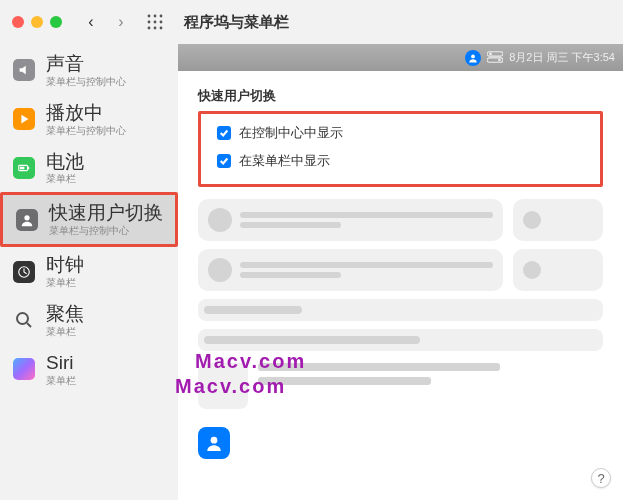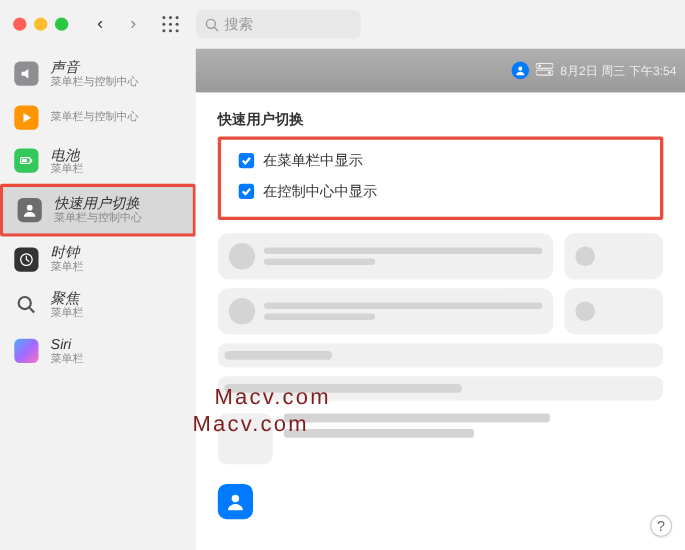--- a/index.html
+++ b/index.html
@@ -15,26 +15,26 @@
 .grid-icon svg { width: 16px; height: 16px; }
 .title { font-weight: 600; font-size: 15px; margin-left: 6px; flex: 1; }
 .search { display: flex; align-items: center; background: #e8e8e8; border-radius: 6px; padding: 3px 8px; width: 150px; height: 26px; color: #999; gap: 5px; }
 .search svg { width: 13px; height: 13px; }
 .content { flex: 1; display: flex; overflow: hidden; }
 .sidebar { width: 178px; background: #f2f2f2; overflow-y: auto; padding-top: 2px; }
 .side-item { display: flex; align-items: center; padding: 7px 10px 7px 12px; gap: 10px; cursor: pointer; }
 .side-item.selected { background: #d8d8d8; }
 .side-item .icon-wrap { width: 24px; height: 24px; display: flex; align-items: center; justify-content: center; flex-shrink: 0; }
 .side-item .labels { display: flex; flex-direction: column; line-height: 1.2; }
-.side-item .main-label { font-size: 13px; font-style: italic; }
+.side-item .main-label { font-size: 19px; }
 .side-item .sub-label { font-size: 10px; color: #888; }
 .side-header { font-size: 11px; color: #888; padding: 12px 12px 4px 12px; }
 .highlight-box { border: 3px solid #e74c3c; border-radius: 2px; }
 .main { flex: 1; background: #fff; display: flex; flex-direction: column; position: relative; }
-.preview-bar { height: 40px; background: linear-gradient(#b0b0b0,#9a9a9a); display: flex; align-items: center; justify-content: flex-end; padding: 0 8px; gap: 6px; color: #eee; font-size: 11px; }
+.preview-bar { height: 27px; background: linear-gradient(#b0b0b0,#9a9a9a); display: flex; align-items: center; justify-content: flex-end; padding: 0 8px; gap: 6px; color: #eee; font-size: 11px; }
 .preview-bar .user-dot { width: 16px; height: 16px; border-radius: 50%; background: #007aff; display: flex; align-items: center; justify-content: center; }
 .preview-bar .user-dot svg { width: 10px; height: 10px; fill: #fff; }
 .preview-bar .cc-icon svg { width: 16px; height: 12px; }
 .section-title { font-size: 13px; font-weight: 600; padding: 16px 20px 6px 20px; }
 .options { margin: 0 20px; padding: 10px 16px 14px 16px; display: flex; flex-direction: column; gap: 10px; }
 .option { display: flex; align-items: center; gap: 8px; font-size: 13px; }
 .chk { width: 14px; height: 14px; border-radius: 3px; background: #007aff; display: flex; align-items: center; justify-content: center; }
 .chk svg { width: 10px; height: 10px; stroke: #fff; stroke-width: 2.5; fill: none; }
 .mockup { flex: 1; padding: 12px 20px 0 20px; display: flex; flex-direction: column; gap: 8px; position: relative; }
 .mock-row { display: flex; gap: 10px; }
@@ -45,21 +45,21 @@
 .mock-lines { flex: 1; display: flex; flex-direction: column; gap: 4px; }
 .mock-line { height: 6px; border-radius: 3px; background: #d4d4d4; }
 .mock-line.short { width: 40%; }
 .mock-bar { flex: 1; height: 22px; border-radius: 8px; background: #f0f0f0; padding: 6px; display: flex; align-items: center; }
 .mock-bar .fill { height: 8px; border-radius: 4px; background: #d4d4d4; }
 .mock-square-wrap { display: flex; gap: 10px; margin-top: 4px; }
 .mock-square { width: 50px; height: 46px; border-radius: 8px; background: #f0f0f0; }
 .mock-stack { flex: 1; display: flex; flex-direction: column; gap: 6px; }
 .user-badge { width: 32px; height: 32px; border-radius: 8px; background: #007aff; display: flex; align-items: center; justify-content: center; margin-top: 10px; }
 .user-badge svg { width: 18px; height: 18px; fill: #fff; }
-.watermark { position: absolute; color: #7f1d1d; font-size: 20px; letter-spacing: 2px; pointer-events: none; font-weight: 400; }
+.watermark { position: absolute; color: #a21caf; font-size: 20px; letter-spacing: 2px; pointer-events: none; font-weight: 700; }
 .wm1 { left: 195px; top: 350px; }
 .wm2 { left: 175px; top: 375px; }
 .help-btn { position: absolute; right: 12px; bottom: 12px; width: 20px; height: 20px; border-radius: 50%; background: #fff; border: 1px solid #ccc; display: flex; align-items: center; justify-content: center; font-size: 13px; color: #666; cursor: pointer; box-shadow: 0 1px 2px rgba(0,0,0,.1); }
 
 .ic-rounded { width: 22px; height: 22px; border-radius: 5px; display: flex; align-items: center; justify-content: center; }
 .ic-gray { background: #8e8e93; } .ic-orange { background: #ff9500; } .ic-blue { background: #007aff; }
 .ic-green { background: #34c759; } .ic-darkgray { background: #6d6d70; } .ic-black { background: #333; }
 .ic-siri { background: linear-gradient(135deg,#4facfe,#a06bff,#ff6ec4); }
 .ic-rounded svg { width: 14px; height: 14px; fill: #fff; }
 .ic-search { width: 22px; height: 22px; display:flex;align-items:center;justify-content:center; }
@@ -85,27 +85,21 @@
             <circle cx="14" cy="2" r="1.4"></circle>
             <circle cx="2" cy="8" r="1.4"></circle>
             <circle cx="8" cy="8" r="1.4"></circle>
             <circle cx="14" cy="8" r="1.4"></circle>
             <circle cx="2" cy="14" r="1.4"></circle>
             <circle cx="8" cy="14" r="1.4"></circle>
             <circle cx="14" cy="14" r="1.4"></circle>
           </g>
         </svg>
     </div>
-    <div class="search">
-      <svg viewBox="0 0 16 16">
-          <circle cx="7" cy="7" r="5" fill="none" stroke="#999" stroke-width="1.5"></circle>
-          <line x1="11" y1="11" x2="15" y2="15" stroke="#999" stroke-width="1.5"></line>
-        </svg>
-      <span>搜索</span>
-    </div>
+    <div class="title">程序坞与菜单栏</div>
   </div>
 
   <div class="content">
     <div class="sidebar">
       <div class="side-item">
         <div class="icon-wrap">
             <div class="ic-rounded ic-gray">
               <svg viewBox="0 0 16 16">
                 <path d="M3 6v4h3l4 3V3L6 6z"></path>
               </svg>
@@ -118,20 +112,21 @@
       </div>
       <div class="side-item">
         <div class="icon-wrap">
             <div class="ic-rounded ic-orange">
               <svg viewBox="0 0 16 16">
                 <path d="M5 3v10l8-5z"></path>
               </svg>
             </div>
           </div>
         <div class="labels">
+            <span class="main-label">播放中</span>
             <span class="sub-label">菜单栏与控制中心</span>
           </div>
       </div>
       <div class="side-item">
         <div class="icon-wrap">
             <div class="ic-rounded ic-green">
               <svg viewBox="0 0 16 16">
                 <rect x="2" y="5" width="10" height="6" rx="1" fill="none" stroke="#fff" stroke-width="1.3"></rect>
                 <rect x="12.5" y="6.5" width="1.5" height="3"></rect>
                 <rect x="3.5" y="6.5" width="5" height="3"></rect>
@@ -216,29 +211,29 @@
       </div>
 
       <div class="section-title">快速用户切换</div>
       <div class="options highlight-box">
         <div class="option">
           <div class="chk">
               <svg viewBox="0 0 12 12">
                 <path d="M2 6l3 3 5-6"></path>
               </svg>
             </div>
-          <span>在菜单栏中显示</span>
+          <span>在控制中心中显示</span>
         </div>
         <div class="option">
           <div class="chk">
               <svg viewBox="0 0 12 12">
                 <path d="M2 6l3 3 5-6"></path>
               </svg>
             </div>
-          <span>在控制中心中显示</span>
+          <span>在菜单栏中显示</span>
         </div>
       </div>
 
       <div class="mockup">
         <div class="mock-row">
           <div class="mock-card mock-wide">
               <div class="mock-circle"></div>
               <div class="mock-lines">
                 <div class="mock-line"></div>
                 <div class="mock-line short"></div>

